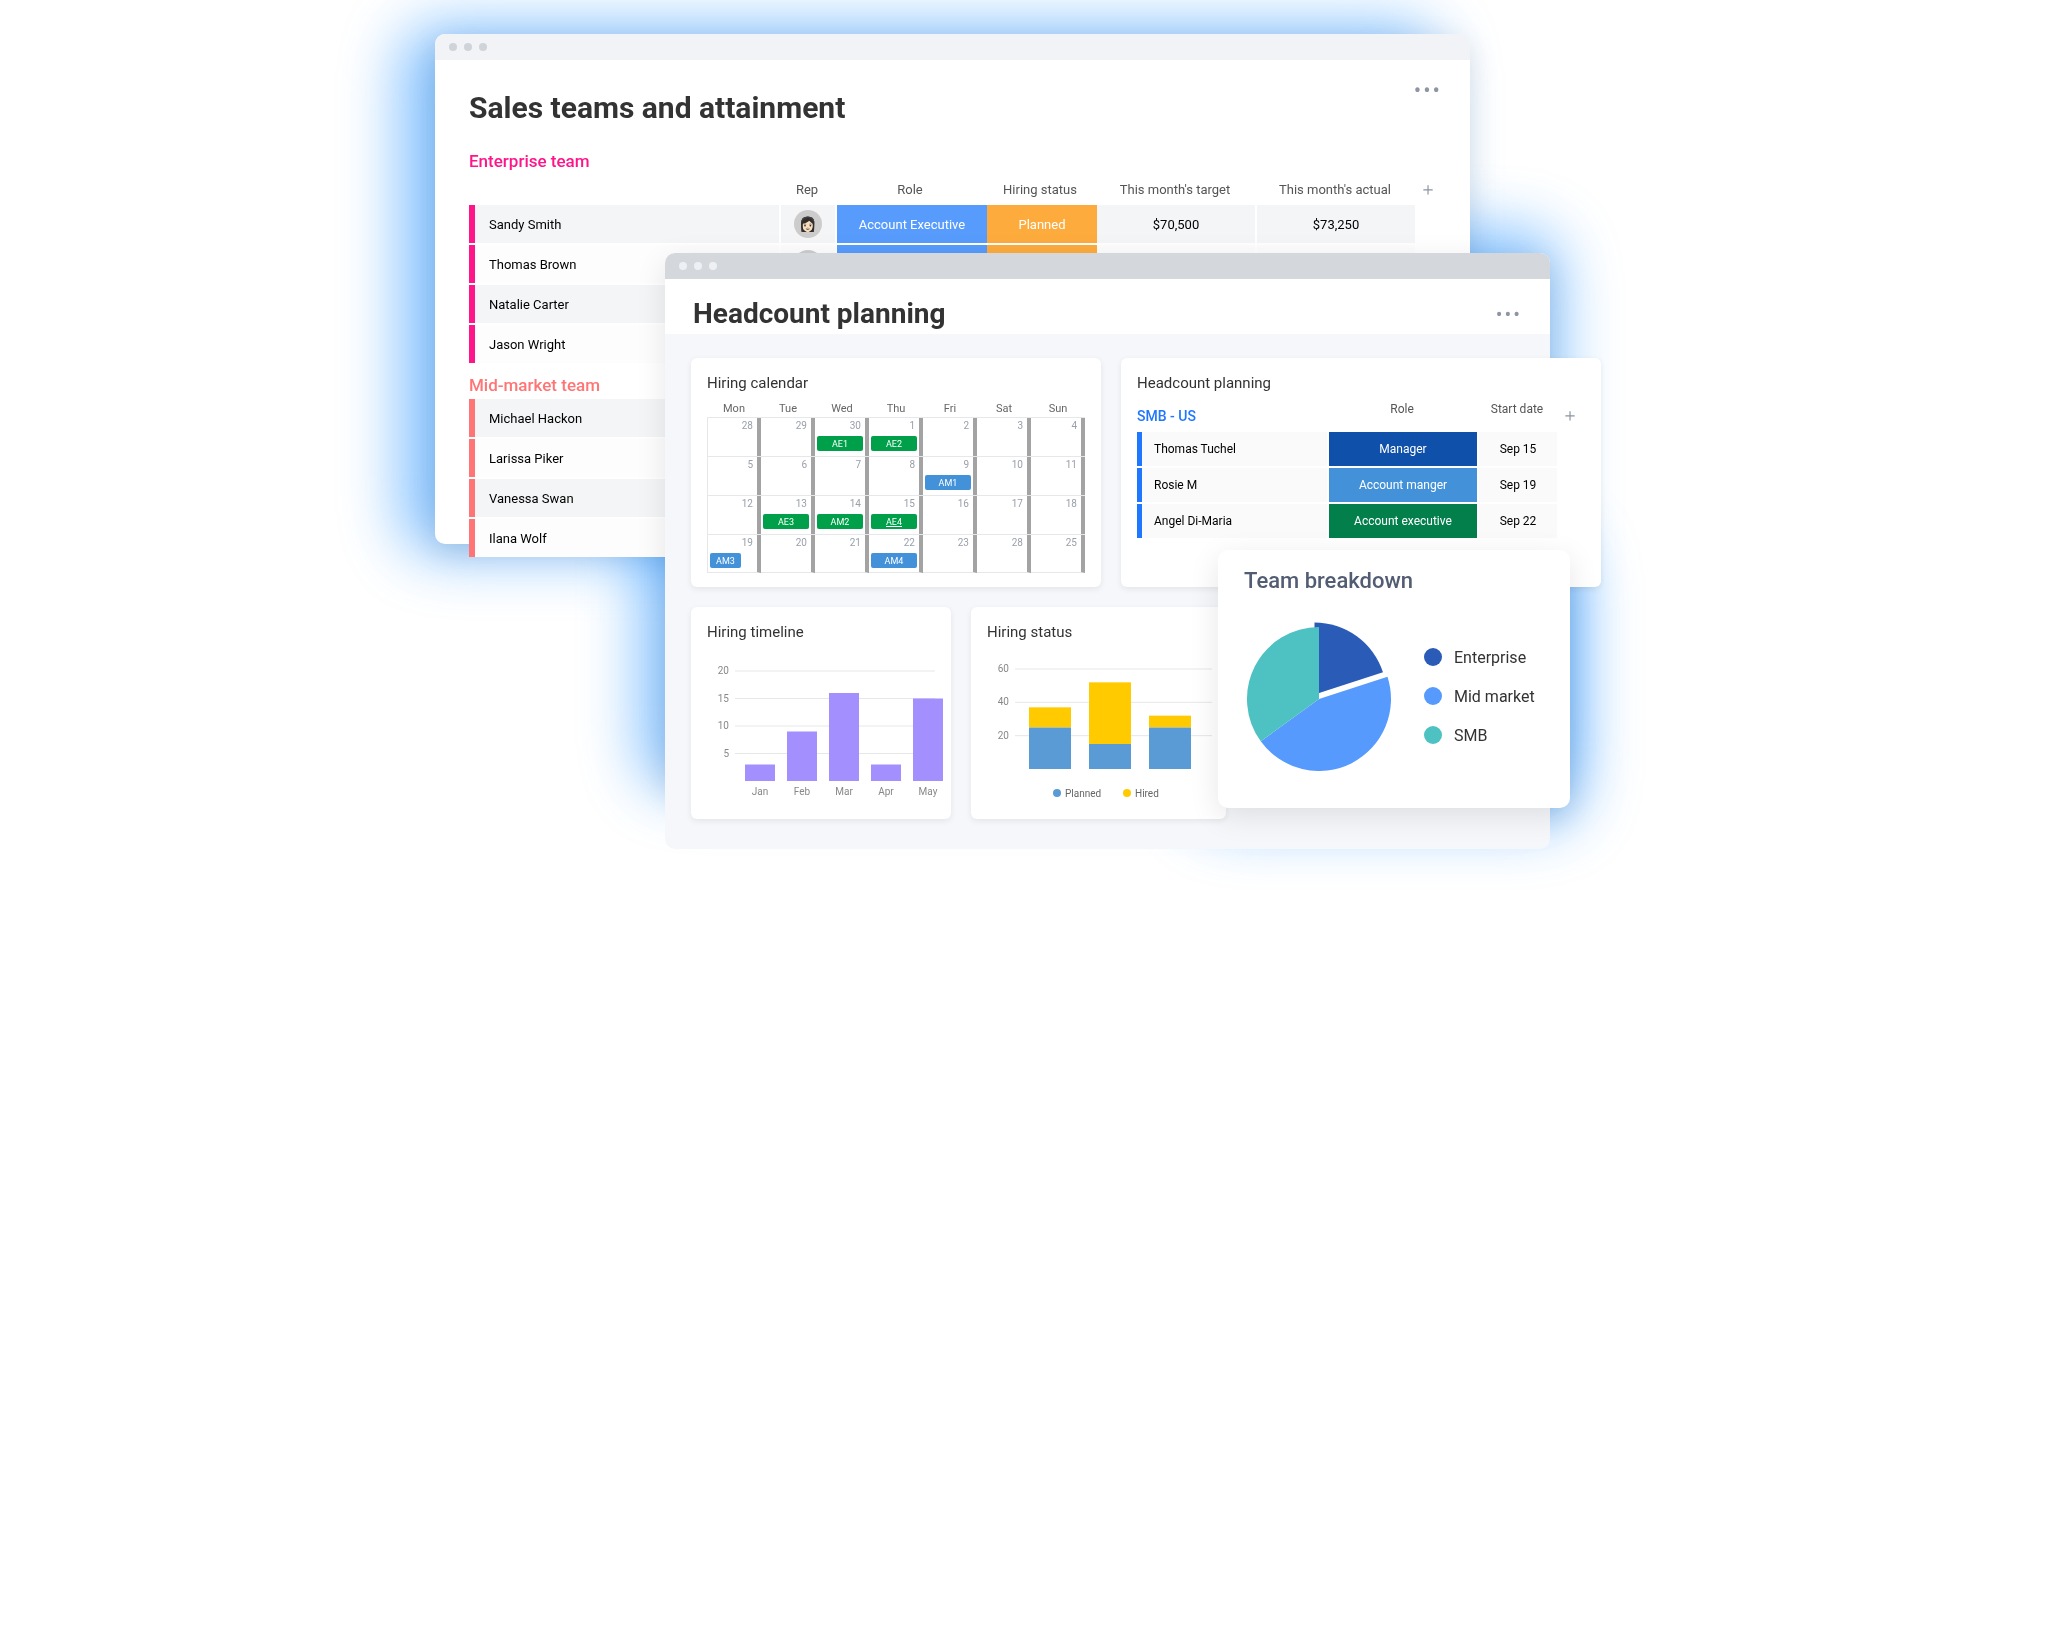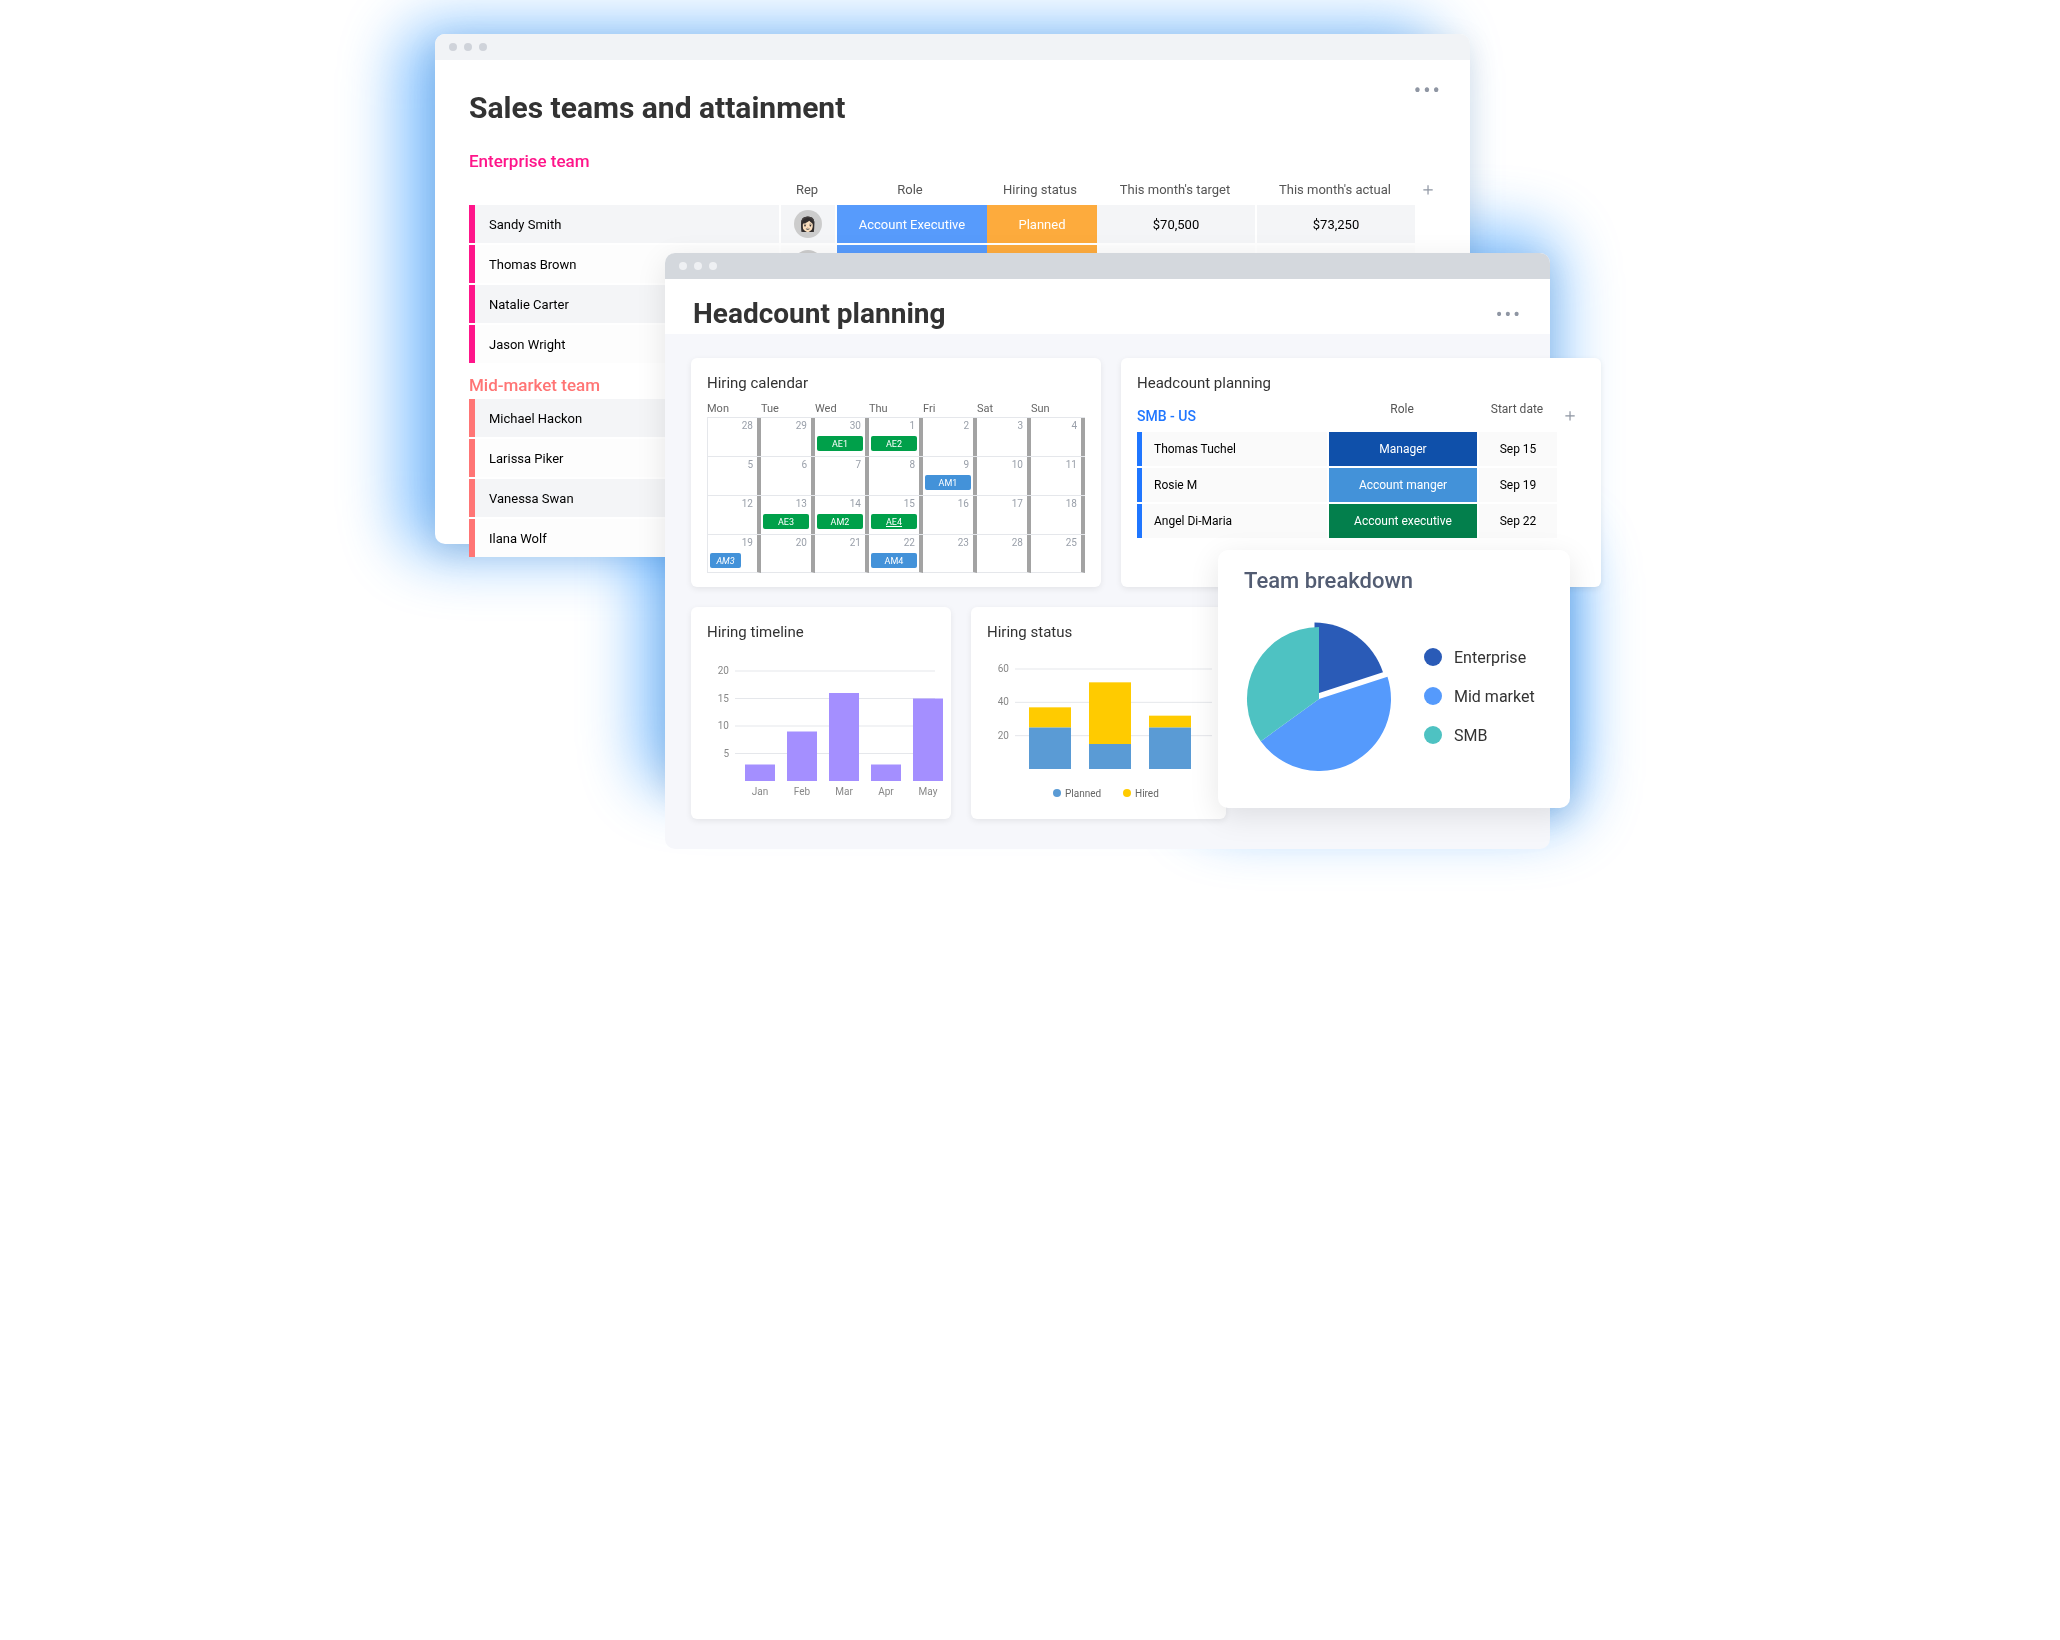--- a/index.html
+++ b/index.html
@@ -57,21 +57,21 @@
   .tbl .mini .drow{grid-template-columns:310px}
 
   
   .w2 .body{padding:24px 26px 30px;background:#f6f7fb;border-radius:0 0 10px 10px;display:grid;grid-template-columns:410px 1fr;gap:20px}
   .w2 .full{grid-column:1 / -1;display:flex;gap:20px}
   .card{background:#fff;border-radius:6px;box-shadow:0 2px 6px rgba(0,0,0,.08);padding:16px 16px 14px}
   .card .ctitle{font-size:15px;color:#333;margin-bottom:10px}
 
   
   .cal{width:100%;font-size:10px;color:#555}
-  .cal .days{display:grid;grid-template-columns:repeat(7,1fr);text-align:left;color:#666;font-size:11px;margin-bottom:2px}
+  .cal .days{display:grid;grid-template-columns:repeat(7,1fr);text-align:center;color:#666;font-size:11px;margin-bottom:2px}
   .cal .wk{display:grid;grid-template-columns:repeat(7,1fr);border-top:1px solid #e5e7eb}
   .cal .d{height:38px;border-right:4px solid #a3a3a3;position:relative;padding:2px 4px;color:#9aa0aa;text-align:right;font-size:10px}
   .cal .d:first-child{border-left:1px solid #e5e7eb}
   .cal .wk:last-child .d{border-bottom:1px solid #e5e7eb}
   .ev{position:absolute;height:15px;border-radius:2px;color:#fff;font-size:9px;display:flex;align-items:center;justify-content:center;top:18px}
   .ev.g{background:#00a04a}
   .ev.b{background:#4392d9}
 
   
   .hc{font-size:12px}
@@ -230,21 +230,21 @@
             <div class="wk">
               <div class="d">12</div>
               <div class="d">13<div class="ev g" style="left: 2px; right: 2px;">AE3</div></div>
               <div class="d">14<div class="ev g" style="left: 2px; right: 2px;">AM2</div></div>
               <div class="d">15<div class="ev g" style="left: 2px; right: 2px; text-decoration: underline;">AE4</div></div>
               <div class="d">16</div>
               <div class="d">17</div>
               <div class="d">18</div>
             </div>
             <div class="wk">
-              <div class="d">19<div class="ev b" style="left: 2px; right: 16px; font-style: italic;">AM3</div></div>
+              <div class="d">19<div class="ev b" style="left: 2px; right: 16px;">AM3</div></div>
               <div class="d">20</div>
               <div class="d">21</div>
               <div class="d">22<div class="ev b" style="left: 2px; right: 2px;">AM4</div></div>
               <div class="d">23</div>
               <div class="d">28</div>
               <div class="d">25</div>
             </div>
           </div>
       </div>
 

